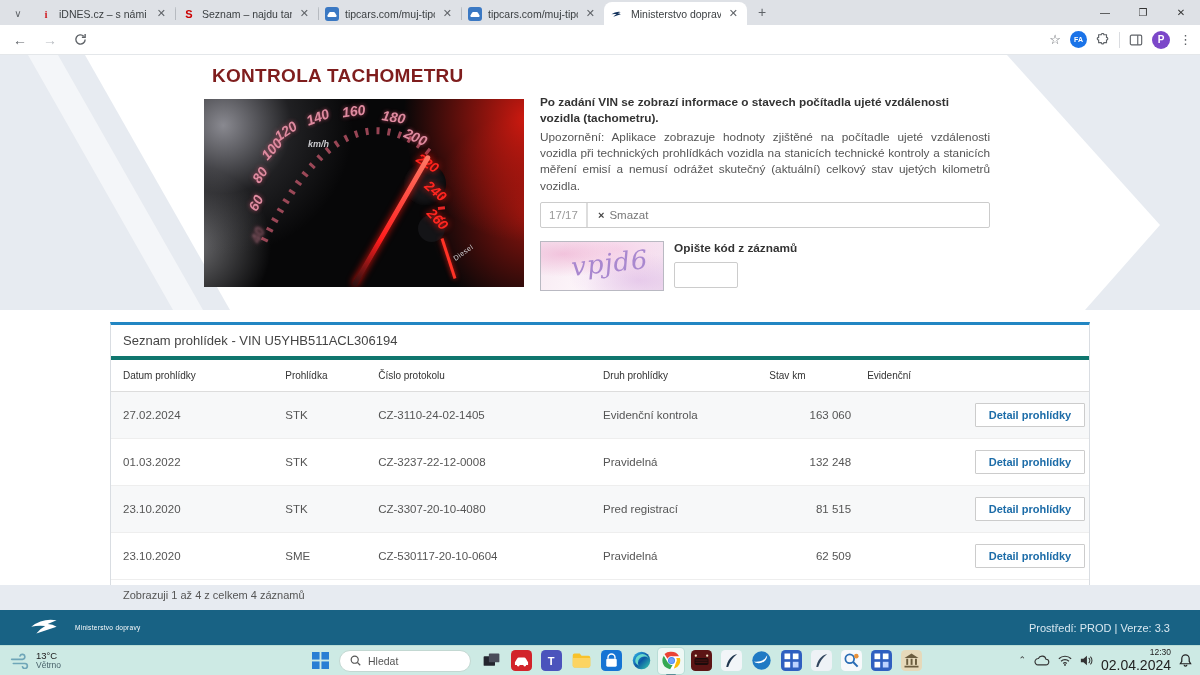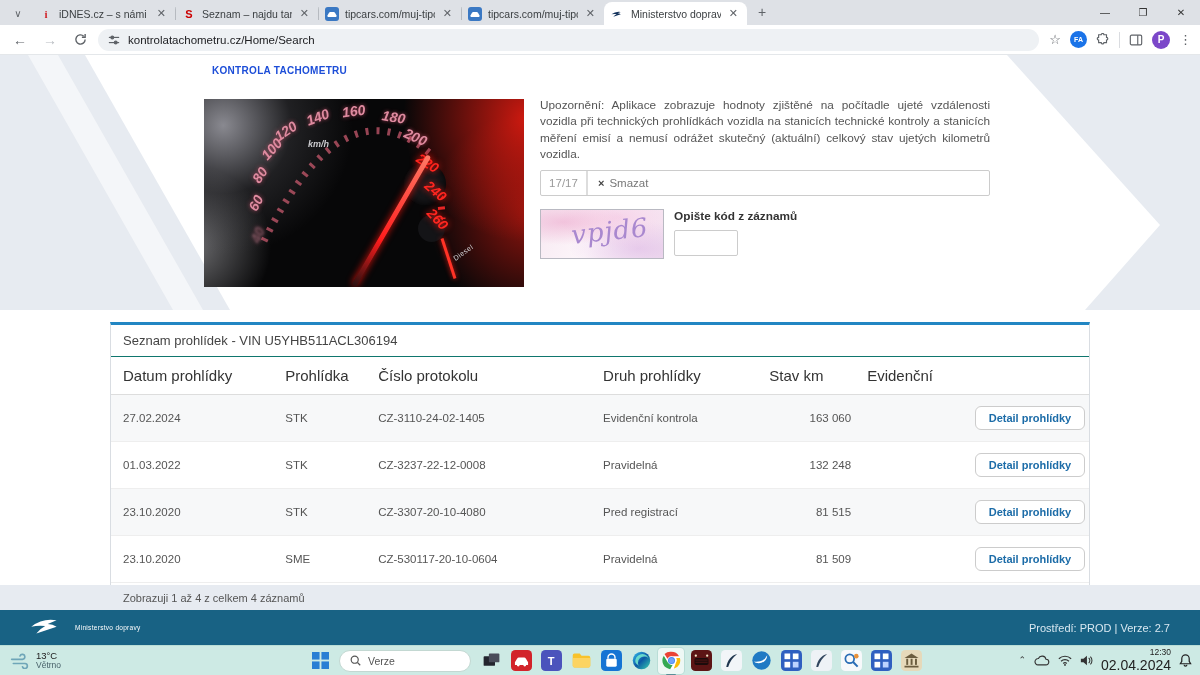--- a/index.html
+++ b/index.html
@@ -33,21 +33,21 @@
   .avatar { width:18px; height:18px; border-radius:50%; background:#7b47c9; color:#fff; font-size:10px; font-weight:bold; display:flex; align-items:center; justify-content:center; }
   .tb-dots { font-size:13px; color:#5f6368; }
 
   
   .hero { position:relative; height:255px; background:#e7ebf1; overflow:hidden; }
   .hero-stripe { position:absolute; inset:0; background:rgba(255,255,255,.55);
     clip-path:polygon(28px 0, 58px 0, 203px 255px, 173px 255px); }
   .hero-arrow { position:absolute; inset:0; background:#fff;
     clip-path:polygon(85px 0, 1007px 0, 1160px 170px, 1085px 255px, 230px 255px); }
   .hero-content { position:absolute; inset:0; }
-  .page-title { position:absolute; left:212px; top:10px; font-size:10px; font-weight:bold; color:#1d4ed8; letter-spacing:.3px; }
+  .page-title { position:absolute; left:212px; top:10px; font-size:19px; font-weight:bold; color:#7f1d1d; letter-spacing:.3px; }
 
   
   .speedo { position:absolute; left:204px; top:44px; width:320px; height:188px; overflow:hidden; background:
     radial-gradient(circle at 6% 14%, rgba(160,160,168,.85), rgba(90,90,96,.3) 20%, transparent 38%),
     radial-gradient(circle at -4% 78%, rgba(235,235,240,.45), transparent 22%),
     radial-gradient(circle at 101% 10%, rgba(255,30,18,.8), transparent 34%),
     radial-gradient(circle at 103% 62%, rgba(255,30,18,.55), transparent 30%),
     #070708; }
   .speedo .mark { position:absolute; font-size:14px; font-weight:bold; font-style:italic; color:#df8ba0; text-shadow:0 0 4px rgba(230,90,120,.7); }
   .speedo .mark.red { color:#ff2620; text-shadow:0 0 6px rgba(255,30,20,.95); }
@@ -81,35 +81,35 @@
   .captcha-right { padding-top:0; }
   .captcha-label { font-size:11.8px; font-weight:bold; color:#333; }
   .captcha-input { display:block; margin-top:7px; width:64px; height:26px; border:1px solid #ccc; border-radius:2px; font-size:12px; padding:0 6px; font-family:inherit; }
   .refresh-row { margin-top:8px; display:flex; align-items:center; gap:6px; }
   .refresh-icon { width:14px; height:14px; border:1px solid #8a8a8a; border-radius:50%; display:flex; align-items:center; justify-content:center; color:#666; }
   .refresh-link { font-size:11.5px; color:#2d6da3; text-decoration:none; }
 
   
   .main { background:#fff; height:275px; padding-top:12px; }
   .panel { width:980px; margin:0 auto; background:#fff; border:1px solid #d9dde2; border-top:3px solid #2286c3; }
-  .panel-title { padding:8px 12px; font-size:13px; color:#444; border-bottom:1px solid #0f766e; }
+  .panel-title { padding:8px 12px; font-size:13px; color:#444; border-bottom:4px solid #0f766e; }
   table.results { width:100%; border-collapse:collapse; table-layout:fixed; }
-  table.results th { text-align:left; font-size:15px; font-weight:normal; color:#333; padding:10px 8px; border-bottom:1px solid #ddd; }
+  table.results th { text-align:left; font-size:10px; font-weight:normal; color:#333; padding:10px 8px; border-bottom:1px solid #ddd; }
   table.results td { font-size:11.5px; color:#555; padding:11px 8px; border-bottom:1px solid #eee; }
   table.results th:nth-child(1), table.results td:nth-child(1){ width:17%; padding-left:12px; }
   table.results th:nth-child(2), table.results td:nth-child(2){ width:9.5%; }
   table.results th:nth-child(3), table.results td:nth-child(3){ width:23%; }
   table.results th:nth-child(4), table.results td:nth-child(4){ width:17%; }
   table.results th:nth-child(5), table.results td:nth-child(5){ width:10%; }
   table.results th:nth-child(6), table.results td:nth-child(6){ width:11%; }
   table.results th:nth-child(7), table.results td:nth-child(7){ width:12.5%; }
   table.results td.num { text-align:right; }
   table.results tbody tr:nth-child(odd){ background:#f7f8f9; }
   td.btn-cell { text-align:center; padding:6px 4px; }
-  .detail-btn { padding:5px 13px; background:#fff; border:1px solid #ccc; border-radius:6px; font-size:11px; font-weight:bold; color:#1c6ca8; font-family:inherit; white-space:nowrap; }
+  .detail-btn { padding:5px 13px; background:#fff; border:1px solid #ccc; border-radius:1px; font-size:11px; font-weight:bold; color:#1c6ca8; font-family:inherit; white-space:nowrap; }
   .panel-summary { padding:9px 12px; font-size:11px; color:#555; }
 
   
   .gray-strip { height:25px; background:#e7ebf1; }
   .site-footer { height:35px; background:#186284; display:flex; align-items:center; padding:0 30px; }
   .footer-logo { display:flex; align-items:center; gap:7px; }
   .footer-org { font-size:6.5px; color:#fff; letter-spacing:.3px; }
   .footer-env { margin-left:auto; font-size:11px; color:#d9e8f1; }
 
   
@@ -194,31 +194,20 @@
   </div>
   <div class="toolbar">
     <div class="nav-btn">←</div>
     <div class="nav-btn disabled">→</div>
     <div class="nav-btn">
       <svg width="13" height="13" viewBox="0 0 14 14">
           <path d="M12 7a5 5 0 1 1-1.5-3.6" fill="none" stroke="#5f6368" stroke-width="1.5"></path>
           <path d="M12 1v3.5H8.5" fill="none" stroke="#5f6368" stroke-width="1.5"></path>
         </svg>
     </div>
-    <div class="addressbar">
-      <svg width="12" height="12" viewBox="0 0 14 14">
-          <g stroke="#5f6368" stroke-width="1.4" fill="none">
-            <line x1="1" y1="4" x2="13" y2="4"></line>
-            <line x1="1" y1="10" x2="13" y2="10"></line>
-            <circle cx="5" cy="4" r="1.6" fill="#5f6368"></circle>
-            <circle cx="9" cy="10" r="1.6" fill="#5f6368"></circle>
-          </g>
-        </svg>
-      <span class="addr-url">kontrolatachometru.cz/Home/Search</span>
-    </div>
     <div class="toolbar-right">
       <span class="tb-star">☆</span>
       <span class="ext-badge">FA</span>
       <svg width="14" height="14" viewBox="0 0 16 16">
           <path d="M6 2a1.5 1.5 0 0 1 3 0h3v3a1.5 1.5 0 0 1 0 3v3h-3a1.5 1.5 0 0 1-3 0H3V8a1.5 1.5 0 0 1 0-3V2h3z" fill="none" stroke="#5f6368" stroke-width="1.3"></path>
         </svg>
       <span class="tb-sep"></span>
       <svg width="14" height="14" viewBox="0 0 16 16">
           <rect x="1.5" y="2.5" width="13" height="11" rx="1.5" fill="none" stroke="#5f6368" stroke-width="1.3"></rect>
           <line x1="10" y1="2.5" x2="10" y2="13.5" stroke="#5f6368" stroke-width="1.3"></line>
@@ -256,20 +245,21 @@
           <span class="mark pink" style="left: 44px; top: 96px; transform: rotate(-62deg);">60</span>
           <span class="mark pink-dim" style="left: 46px; top: 128px; transform: rotate(-68deg);">40</span>
         </div>
       <span class="speedo-unit">km/h</span>
       <div class="needle"></div>
       <div class="fuel-needle"></div>
       <span class="fuel-label">Diesel</span>
     </div>
 
     <div class="hero-col">
+      <p class="intro-bold">Po zadání VIN se zobrazí informace o stavech počítadla ujeté vzdálenosti vozidla (tachometru).</p>
       <p class="intro-text">Upozornění: Aplikace zobrazuje hodnoty zjištěné na počítadle ujeté vzdálenosti vozidla při technických prohlídkách vozidla na stanicích technické kontroly a stanicích měření emisí a nemusí odrážet skutečný (aktuální) celkový stav ujetých kilometrů vozidla.</p>
 
       <div class="vin-row">
         <span class="vin-prefix">17/17</span>
         <button class="clear-btn">
             <span class="clear-x">×</span>
             <span>Smazat</span>
           </button>
       </div>
 
@@ -332,40 +322,40 @@
     <td class="num">81 515</td>
     <td></td>
     <td class="btn-cell"><button class="detail-btn">Detail prohlídky</button></td>
   </tr>
 
   <tr class="data-row">
     <td>23.10.2020</td>
     <td>SME</td>
     <td>CZ-530117-20-10-0604</td>
     <td>Pravidelná</td>
-    <td class="num">81 509</td>
+    <td class="num">62 509</td>
     <td></td>
     <td class="btn-cell"><button class="detail-btn">Detail prohlídky</button></td>
   </tr>
 </tbody>
     </table>
     <div class="panel-summary">Zobrazuji 1 až 4 z celkem 4 záznamů</div>
   </div>
 </div>
 
 <div class="gray-strip"></div>
 
 <div class="site-footer">
   <div class="footer-logo">
     <span id="footer-logo-slot"><svg width="38" height="20" viewBox="0 0 60 30">
           <path fill="#ffffff" d="M2 16 Q20 2 42 6 L28 12 Q36 12 42 16 L10 27 Q16 19 24 15 Q12 14 2 16 Z"></path>
         </svg></span>
     <span class="footer-org">Ministerstvo dopravy</span>
   </div>
-  <span class="footer-env">Prostředí: PROD | Verze: 2.7</span>
+  <span class="footer-env">Prostředí: PROD | Verze: 3.3</span>
 </div>
 
 <div class="taskbar">
   <div class="weather">
     <svg width="20" height="16" viewBox="0 0 24 18">
         <g fill="none" stroke="#6fa6b8" stroke-width="2" stroke-linecap="round">
           <path d="M2 7 h13 a3 3 0 1 0-3-4"></path>
           <path d="M4 12 h14 a3 3 0 1 1-3 4"></path>
         </g>
       </svg>
@@ -381,21 +371,21 @@
           <rect x="10" y="0" width="8" height="8" fill="#2a7fd4"></rect>
           <rect x="0" y="10" width="8" height="8" fill="#2a7fd4"></rect>
           <rect x="10" y="10" width="8" height="8" fill="#2a7fd4"></rect>
         </svg>
     </div>
     <div class="search-pill">
       <svg width="11" height="11" viewBox="0 0 14 14">
           <circle cx="6" cy="6" r="4.5" fill="none" stroke="#555" stroke-width="1.5"></circle>
           <line x1="9.5" y1="9.5" x2="13" y2="13" stroke="#555" stroke-width="1.5"></line>
         </svg>
-      <span>Verze</span>
+      <span>Hledat</span>
     </div>
     <div class="tb-apps">
         <div class="tb-icon">
           <svg viewBox="0 0 24 24">
             <rect x="3" y="7" width="13" height="11" rx="1" fill="#23252e"></rect>
             <rect x="9" y="4" width="12" height="10" rx="1" fill="#4a4d5a"></rect>
           </svg>
         </div>
         <div class="tb-icon">
           <svg viewBox="0 0 24 24">

